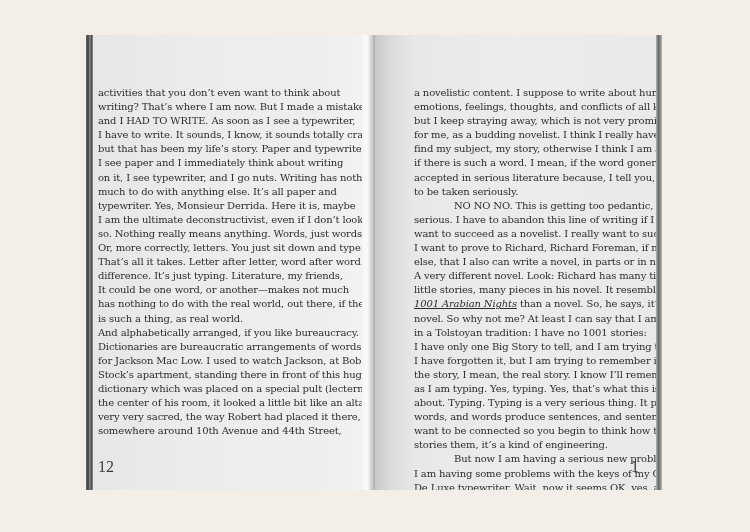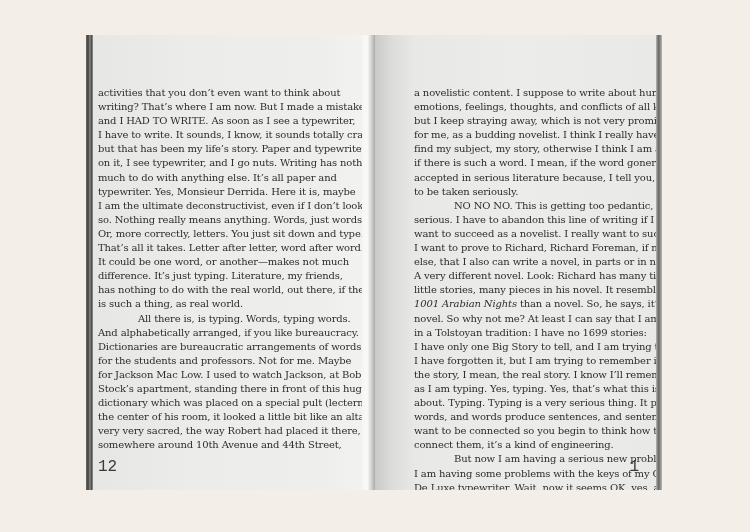--- a/index.html
+++ b/index.html
@@ -39,55 +39,54 @@
     position: absolute; top: 51px;
     font-size: 10px; line-height: 14.1px;
     color: #2d2d2b;
     letter-spacing: -0.15px;
     white-space: nowrap;
   }
   .page-left .text { left: 12px; }
   .page-right .text { left: 39px; }
   .line { display: block; height: 14.1px; }
   .indent { padding-left: 40px; }
-  em { font-style: italic; }
+  em { font-style: italic; text-decoration: underline; }
   .folio {
     position: absolute; bottom: 14px;
-    font-family: Liberation Mono, monospace;
+    font-family: Liberation Serif, serif;
     font-size: 16px; color: #3a3a38;
   }
   .page-left .folio { left: 12px; }
   .page-right .folio { right: 18px; }
 </style>
 </head>
 <body style="background: rgb(243, 239, 232);">
 
 <div class="spread">
   <div class="page page-left">
     <div class="text" id="left-text">
         <span class="line">activities that you don’t even want to think about</span>
         <span class="line">writing? That’s where I am now. But I made a mistake.</span>
         <span class="line">and I HAD TO WRITE. As soon as I see a typewriter,</span>
         <span class="line">I have to write. It sounds, I know, it sounds totally crazy,</span>
         <span class="line">but that has been my life’s story. Paper and typewriter.</span>
+        <span class="line">I see paper and I immediately think about writing</span>
         <span class="line">on it, I see typewriter, and I go nuts. Writing has nothing</span>
         <span class="line">much to do with anything else. It’s all paper and</span>
         <span class="line">typewriter. Yes, Monsieur Derrida. Here it is, maybe</span>
         <span class="line">I am the ultimate deconstructivist, even if I don’t look</span>
         <span class="line">so. Nothing really means anything. Words, just words.</span>
         <span class="line">Or, more correctly, letters. You just sit down and type.</span>
         <span class="line">That’s all it takes. Letter after letter, word after word.</span>
+        <span class="line">difference. It’s just typing. Literature, my friends,</span>
         <span class="line">It could be one word, or another—makes not much</span>
-        <span class="line">difference. It’s just typing. Literature, my friends,</span>
         <span class="line">has nothing to do with the real world, out there, if there</span>
         <span class="line">is such a thing, as real world.</span>
-        <span class="line indent">All there is, is typing. Words, typing words.</span>
         <span class="line">And alphabetically arranged, if you like bureaucracy.</span>
         <span class="line">Dictionaries are bureaucratic arrangements of words,</span>
-        <span class="line">for the students and professors. Not for me. Maybe</span>
         <span class="line">for Jackson Mac Low. I used to watch Jackson, at Bob</span>
         <span class="line">Stock’s apartment, standing there in front of this huge</span>
         <span class="line">dictionary which was placed on a special pult (lectern)</span>
         <span class="line">the center of his room, it looked a little bit like an altar,</span>
         <span class="line">very very sacred, the way Robert had placed it there,</span>
         <span class="line">somewhere around 10th Avenue and 44th Street,</span>
       </div>
     <div class="folio">12</div>
   </div>
   <div class="edge-left"></div>
@@ -104,29 +103,29 @@
         <span class="line">to be taken seriously.</span>
         <span class="line indent">NO NO NO. This is getting too pedantic, too</span>
         <span class="line">serious. I have to abandon this line of writing if I really</span>
         <span class="line">want to succeed as a novelist. I really want to succeed.</span>
         <span class="line">I want to prove to Richard, Richard Foreman, if nothing</span>
         <span class="line">else, that I also can write a novel, in parts or in no parts.</span>
         <span class="line">A very different novel. Look: Richard has many tiny</span>
         <span class="line">little stories, many pieces in his novel. It resembles more</span>
         <span class="line"><em>1001 Arabian Nights</em><span> than a novel. So, he says, it’s a</span></span>
         <span class="line">novel. So why not me? At least I can say that I am more</span>
-        <span class="line">in a Tolstoyan tradition: I have no 1699 stories:</span>
+        <span class="line">in a Tolstoyan tradition: I have no 1001 stories:</span>
         <span class="line">I have only one Big Story to tell, and I am trying to tell it.</span>
         <span class="line">I have forgotten it, but I am trying to remember it,</span>
         <span class="line">the story, I mean, the real story. I know I’ll remember it</span>
         <span class="line">as I am typing. Yes, typing. Yes, that’s what this is all</span>
         <span class="line">about. Typing. Typing is a very serious thing. It produces</span>
         <span class="line">words, and words produce sentences, and sentences</span>
         <span class="line">want to be connected so you begin to think how to</span>
-        <span class="line">connect them, it’s a kind of engineering.</span>
+        <span class="line">stories them, it’s a kind of engineering.</span>
         <span class="line indent">But now I am having a serious new problem,</span>
         <span class="line">I am having some problems with the keys of my Olympia</span>
         <span class="line">De Luxe typewriter. Wait, now it seems OK, yes, and</span>
         <span class="line">maybe the problem was not Olympia’s at all but the fact</span>
       </div>
     <div class="folio">1</div>
   </div>
   <div class="edge-right"></div>
 </div>
 

